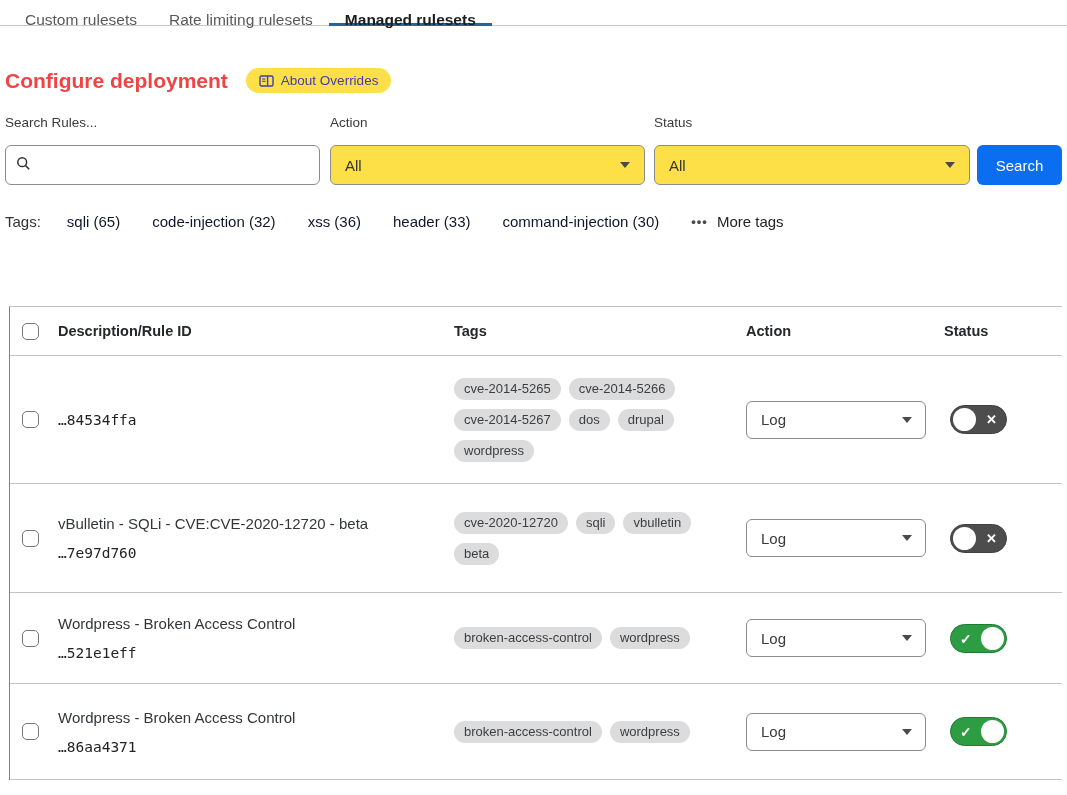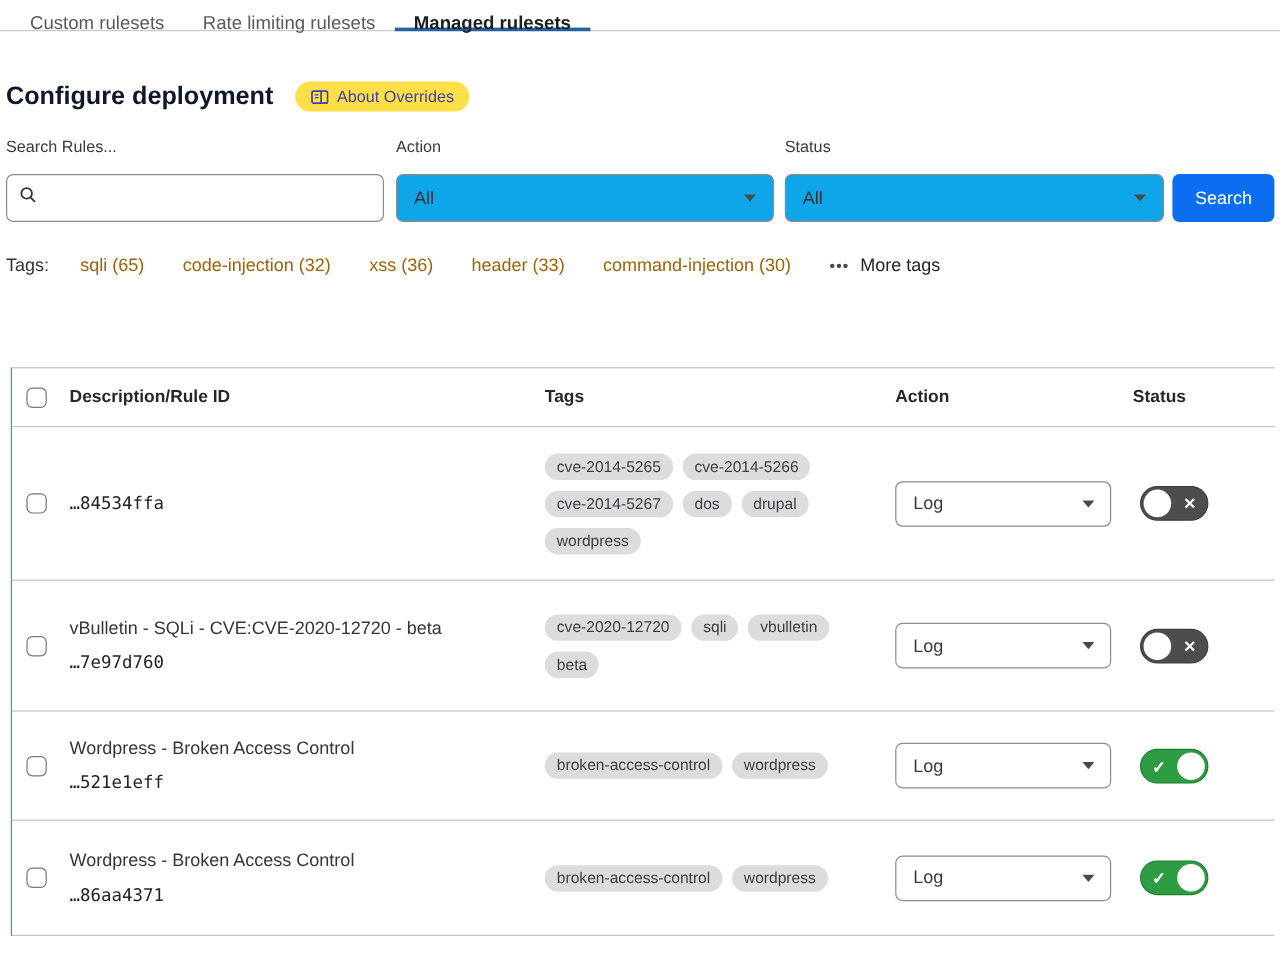--- a/index.html
+++ b/index.html
@@ -11,41 +11,41 @@
   }
 
   
   .tabbar { display: flex; align-items: stretch; padding-left: 9px; border-bottom: 1px solid #c9c9c9; height: 26px; }
   .tab { padding: 11px 16px 6px; font-size: 15.5px; color: #595959; cursor: pointer; border-bottom: 3px solid transparent; margin-bottom: -1px; }
   .tab.active { color: #1c1d1f; font-weight: 700; border-bottom-color: #2264a0; }
 
   
   .page-pad { padding: 0 5px; }
   .heading-row { display: flex; align-items: center; gap: 18px; margin-top: 42px; }
-  .page-title { font-size: 21px; font-weight: 700; color: #0f172a; text-align: center; }
+  .page-title { font-size: 21px; font-weight: 700; color: #ef4444; text-align: center; }
   .about-badge { display: inline-flex; align-items: center; gap: 7px; background: #fde047; color: #3f3fae;
     border-radius: 14px; padding: 5px 13px; font-size: 13.5px; cursor: pointer; }
   .book-icon svg { display: block; }
 
   
   .filters { display: flex; align-items: flex-end; margin-top: 22px; }
   .filter-group { display: flex; flex-direction: column; }
   .filter-label { font-size: 13.5px; color: #3a3a3a; margin-bottom: 15px; }
   .search-box { width: 315px; height: 40px; border: 1px solid #8c8c8c; border-radius: 6px; display: flex; align-items: center; padding: 0 10px; margin-right: 10px; background: #fff; }
   .search-box input { border: none; outline: none; flex: 1; font-size: 15px; font-family: "Liberation Sans", sans-serif; margin-left: 8px; color: #333; }
-  .select-box { height: 40px; border: 1px solid #8c8c8c; border-radius: 6px; display: flex; align-items: center; justify-content: space-between; padding: 0 14px; font-size: 15px; color: #333; background: #0ea5e9; cursor: pointer; }
+  .select-box { height: 40px; border: 1px solid #8c8c8c; border-radius: 6px; display: flex; align-items: center; justify-content: space-between; padding: 0 14px; font-size: 15px; color: #333; background: #fde047; cursor: pointer; }
   .select-action { width: 315px; margin-right: 9px; }
   .select-status { width: 316px; margin-right: 7px; }
   .caret { width: 0; height: 0; border-left: 5px solid transparent; border-right: 5px solid transparent; border-top: 6px solid #4a4a4a; }
   .btn-search { width: 85px; height: 40px; background: #0b6df0; color: #fff; border: none; border-radius: 6px; font-size: 15px; font-family: "Liberation Sans", sans-serif; cursor: pointer; }
 
   
   .tags-bar { display: flex; align-items: center; margin-top: 28px; font-size: 15px; }
   .tags-bar-label { color: #333; margin-right: 26px; }
-  .tag-link { color: #a16207; margin-right: 32px; cursor: pointer; }
+  .tag-link { color: #0f172a; margin-right: 32px; cursor: pointer; }
   .more-tags { display: flex; align-items: center; gap: 9px; color: #242424; cursor: pointer; }
   .dots { color: #4a4a4a; font-weight: 700; letter-spacing: 1px; font-size: 13px; }
 
   
   .rules-table { margin-top: 76px; border-top: 1px solid #c3c3c3; border-left: 1px solid #0ea5e9; margin-left: 4px; }
   .t-row { display: grid; grid-template-columns: 48px 396px 292px 198px 1fr; align-items: center; border-bottom: 1px solid #c3c3c3; }
   .t-head { height: 49px; }
   .t-head .col-label { font-size: 14.5px; font-weight: 700; color: #26272b; }
   .checkbox { width: 17px; height: 17px; border: 1.5px solid #767676; border-radius: 5px; margin-left: 12px; background: #fff; cursor: pointer; }
   .row-1 { height: 128px; }

